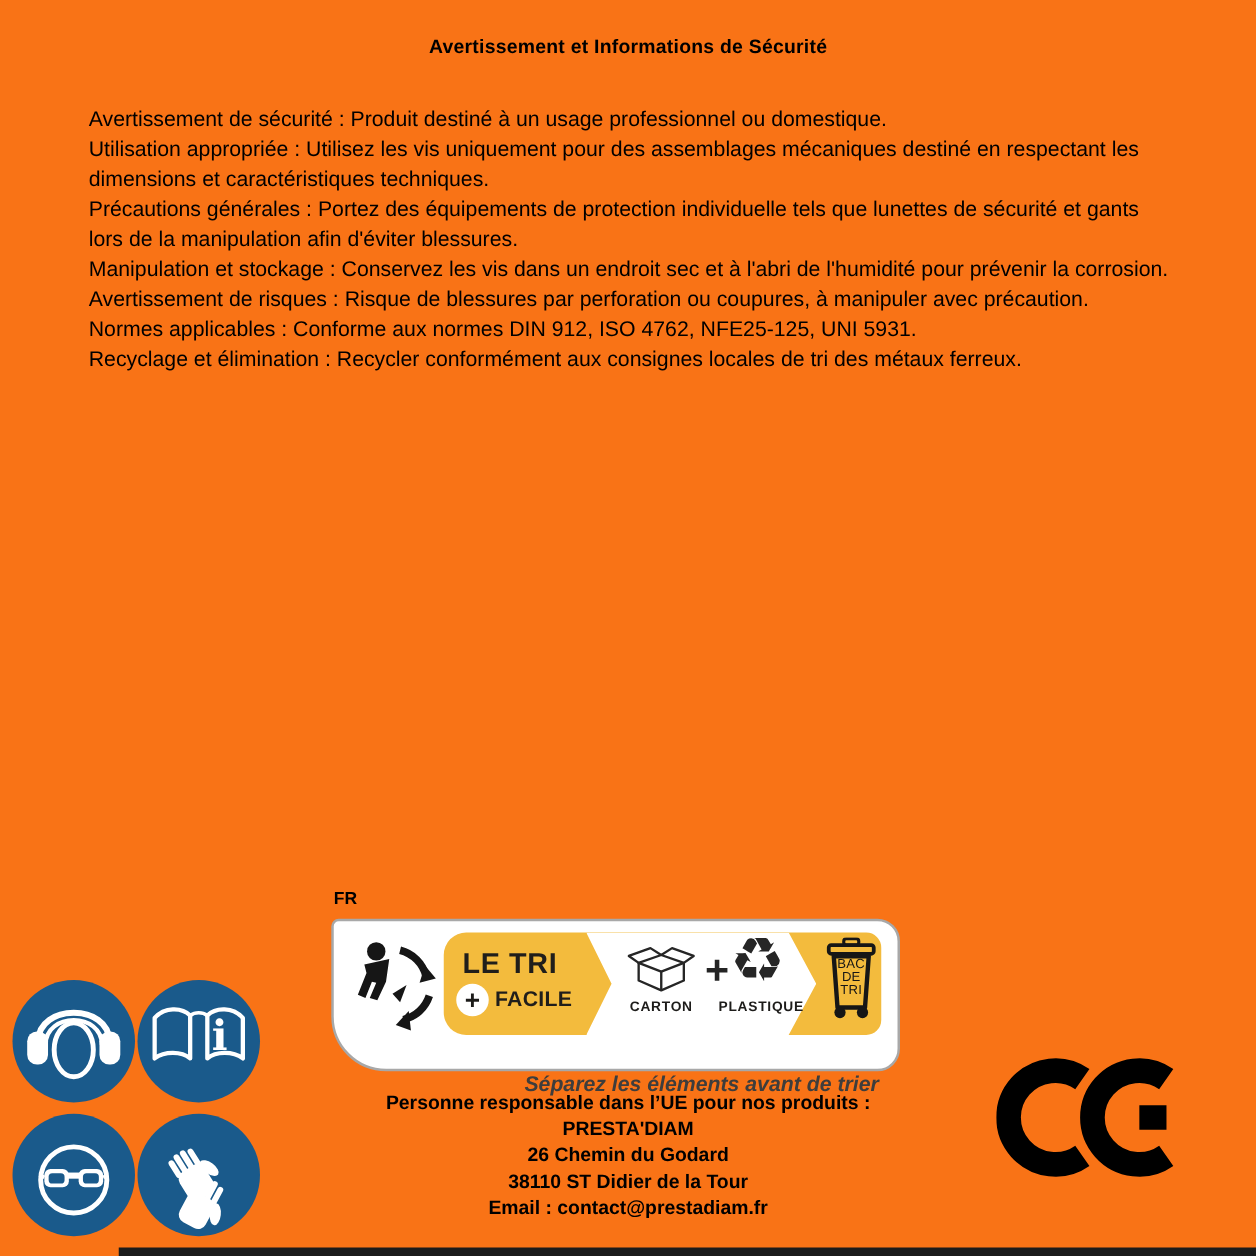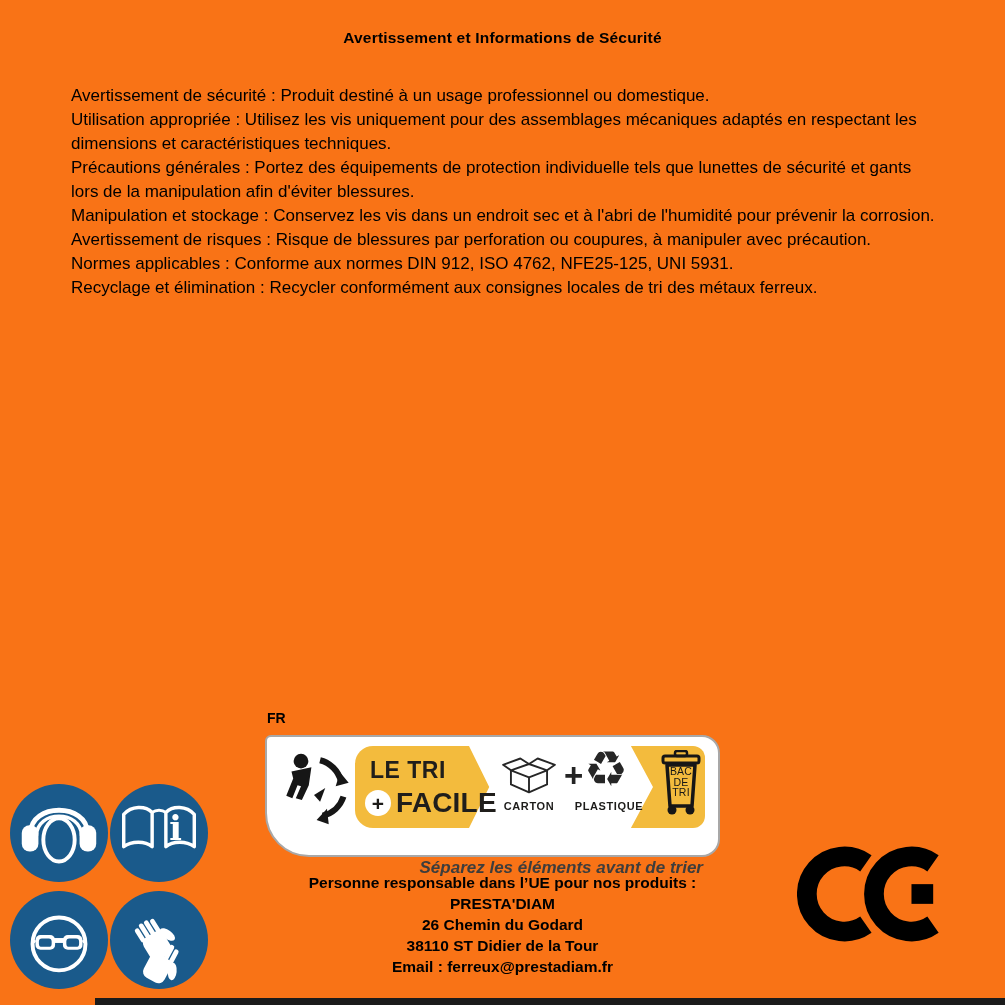--- a/index.html
+++ b/index.html
@@ -24,21 +24,21 @@
     border:2px solid #a8a8a8;border-radius:6px 18px 18px 44px;box-sizing:border-box;}
   .triman{position:absolute;left:8px;top:6px;width:78px;height:96px;color:#161616;}
   .yellow-band{position:absolute;left:88px;top:9px;width:350px;height:82px;
     background:var(--label-yellow);border-radius:18px 12px 12px 18px;}
   .white-chevron{position:absolute;left:202px;top:9px;width:184px;height:82px;background:#fff;
     clip-path:polygon(0 0,88% 0,100% 50%,88% 100%,0 100%,11% 50%);}
   .letri{position:absolute;left:103px;top:20px;font-size:23px;font-weight:900;color:#201e1b;letter-spacing:.5px;}
   .facile-row{position:absolute;left:98px;top:50px;display:flex;align-items:center;gap:5px;}
   .plus-circle{width:26px;height:26px;border-radius:50%;background:#fff;color:#1c1b19;
     display:flex;align-items:center;justify-content:center;font-size:21px;font-weight:900;line-height:1;}
-  .facile{font-size:28px;font-weight:900;color:#201e1b;letter-spacing:.2px;}
+  .facile{font-size:17px;font-weight:900;color:#201e1b;letter-spacing:.2px;}
   .mat-icon{position:absolute;color:#262626;}
   .carton-svg{left:234px;top:16px;width:56px;height:44px;}
   .mat-label{position:absolute;top:63px;font-size:11px;font-weight:bold;color:#1d1c1a;
     text-align:center;letter-spacing:.6px;}
   .carton-label{left:217px;width:90px;}
   .mid-plus{position:absolute;left:297px;top:22px;font-size:33px;font-weight:900;color:#242424;line-height:1;}
   .recycle-glyph{position:absolute;left:317px;top:8px;font-size:49px;color:#262626;line-height:1;}
   .plastique-label{left:302px;width:80px;}
   .bin-svg{position:absolute;left:392px;top:13px;width:44px;height:66px;color:#161616;}
   .bin-text{position:absolute;left:392px;top:29px;width:44px;text-align:center;
@@ -56,21 +56,21 @@
 </style>
 </head>
 <body>
 
 <div id="stage">
 
   <div class="doc-title">Avertissement et Informations de Sécurité</div>
 
   <div class="body-text">
     <p>Avertissement de sécurité : Produit destiné à un usage professionnel ou domestique.</p>
-    <p>Utilisation appropriée : Utilisez les vis uniquement pour des assemblages mécaniques adaptés en respectant les dimensions et caractéristiques techniques.</p>
+    <p>Utilisation appropriée : Utilisez les vis uniquement pour des assemblages mécaniques destiné en respectant les dimensions et caractéristiques techniques.</p>
     <p>Précautions générales : Portez des équipements de protection individuelle tels que lunettes de sécurité et gants lors de la manipulation afin d'éviter blessures.</p>
     <p>Manipulation et stockage : Conservez les vis dans un endroit sec et à l'abri de l'humidité pour prévenir la corrosion.</p>
     <p>Avertissement de risques : Risque de blessures par perforation ou coupures, à manipuler avec précaution.</p>
     <p>Normes applicables : Conforme aux normes DIN 912, ISO 4762, NFE25-125, UNI 5931.</p>
     <p>Recyclage et élimination : Recycler conformément aux consignes locales de tri des métaux ferreux.</p>
   </div>
 
   <div class="icon-circle" style="left:10px;top:784px;">
     <svg viewBox="0 0 100 100" aria-hidden="true">
       <path d="M21,50 C21,19 79,19 79,50" stroke="#fff" stroke-width="5" fill="none"></path>
@@ -176,21 +176,21 @@
     </div>
 
     <div class="tagline">Séparez les éléments avant de trier</div>
   </div>
 
   <div class="address">
     <p>Personne responsable dans l’UE pour nos produits :</p>
     <p>PRESTA'DIAM</p>
     <p>26 Chemin du Godard</p>
     <p>38110 ST Didier de la Tour</p>
-    <p>Email : ferreux@prestadiam.fr</p>
+    <p>Email : contact@prestadiam.fr</p>
   </div>
 
   <svg class="ce-mark" viewBox="0 0 152 100" aria-label="CE">
     <path d="M69.8,18.9 A38,38 0 1 0 69.8,81.1" stroke="currentColor" stroke-width="20" fill="none"></path>
     <path d="M137.8,18.9 A38,38 0 1 0 137.8,81.1" stroke="currentColor" stroke-width="20" fill="none"></path>
     <path d="M116,50 L138,50" stroke="currentColor" stroke-width="20" fill="none"></path>
   </svg>
 
   <div class="bottom-bar"></div>
 

